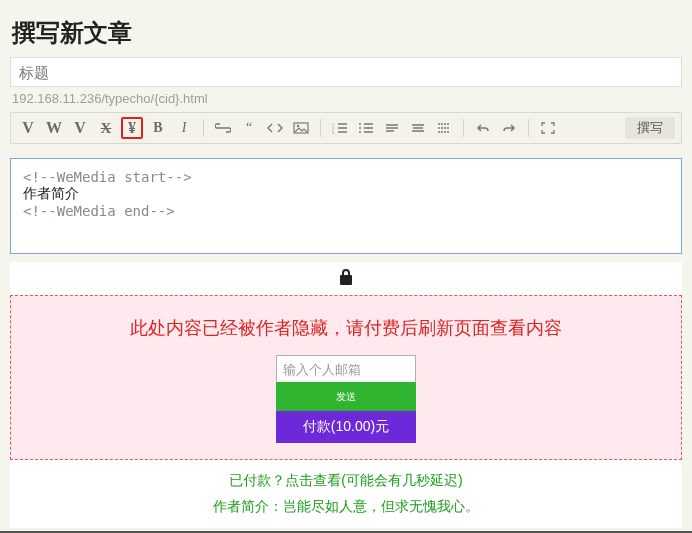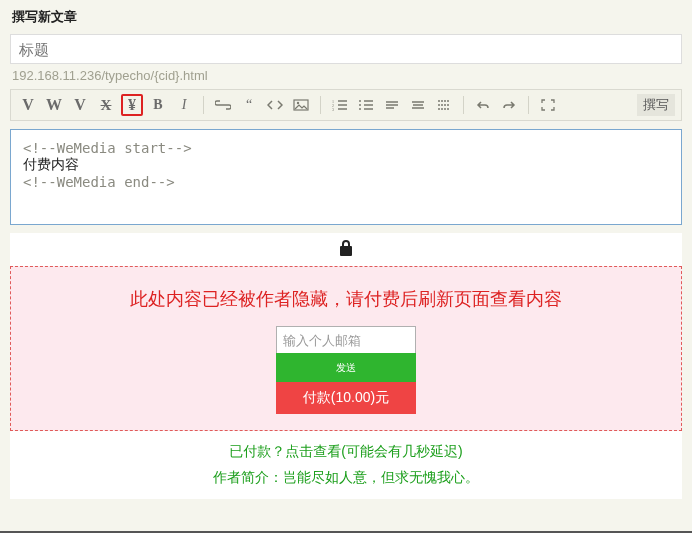--- a/index.html
+++ b/index.html
@@ -5,22 +5,22 @@
 * { box-sizing: border-box; margin: 0; padding: 0; }
 body {
   width: 692px; height: 533px;
   font-family: "Microsoft YaHei", Arial, sans-serif;
   background: #f5f5ed;
   overflow: hidden;
   position: relative;
   border-bottom: 2px solid #555;
 }
 .page-title {
-  font-size: 13px; font-weight: bold;
-  padding: 8px 12px 6px; color: #222;
+  font-size: 24px; font-weight: bold;
+  padding: 8px 12px 6px; color: #222; margin-top: 9px;
 }
 .title-input-wrap { padding: 2px 10px 2px 10px; }
 .title-input {
   width: 100%; height: 30px;
   border: 1px solid #ddd;
   background: #fff;
   padding: 14px 8px;
   font-size: 15px; color: #999;
 }
 .permalink {
@@ -50,25 +50,25 @@
 .tb-sep { width: 1px; height: 18px; background: #d3d3c8; margin: 0 4px; }
 .tb-btn svg { display: block; }
 .yen-highlight {
   border: 2px solid #d22;
   border-radius: 2px;
   padding: 0 2px;
 }
 .right-btn {
   margin-left: auto;
   background: #e5e5dc;
-  padding: 2px 6px;
+  padding: 2px 12px;
   font-size: 13px; color: #555;
 }
 .editor-area {
-  margin: 8px 10px 8px;
+  margin: 14px 10px 8px;
   border: 1px solid #7aa7cf;
   border-top: 1px solid #7aa7cf;
   background: #fff;
   padding: 10px 12px;
   height: 96px;
   font-family: Consolas, monospace;
   font-size: 14px; color: #222;
 }
 .editor-area .muted { color: #8a8a80; }
 .preview {
@@ -97,21 +97,21 @@
 .pay-input::placeholder { color: #999; }
 .pay-input, .pay-send, .pay-pay { margin-top: -1px; }
 .pay-send {
   width: 140px; height: 30px;
   background: #2fb52f; color: #fff;
   border: none; font-size: 10px;
   display: block;
 }
 .pay-pay {
   width: 140px; height: 32px;
-  background: #ef4444; color: #fff;
+  background: #6d28d9; color: #fff;
   border: none; font-size: 14px;
   display: block;
 }
 .paid-link { color: #1a9e1a; font-size: 14px; padding: 12px 0 6px; text-align: center; cursor: pointer; }
 .author-line { color: #1a9e1a; font-size: 14px; padding: 2px 0 12px; text-align: center; }
 </style>
 </head>
 <body>
 
 <div class="page-title">撰写新文章</div>
@@ -196,21 +196,21 @@
   <span class="tb-btn">
     <svg width="14" height="12" viewBox="0 0 14 12">
         <path fill="none" stroke="#7a7a70" stroke-width="1.3" d="M1 4V1h3M13 4V1h-3M1 8v3h3M13 8v3h-3"></path>
       </svg>
   </span>
   <span class="right-btn">撰写</span>
 </div>
 
 <div class="editor-area">
   <div class="muted">&lt;!--WeMedia start--&gt;</div>
-  <div>付费内容</div>
+  <div>作者简介</div>
   <div class="muted">&lt;!--WeMedia end--&gt;</div>
 </div>
 
 <div class="preview">
   <div class="lock-icon">
     <svg width="16" height="18" viewBox="0 0 16 18">
         <path fill="#222" d="M4 7V5a4 4 0 118 0v2h1a1 1 0 011 1v8a1 1 0 01-1 1H3a1 1 0 01-1-1V8a1 1 0 011-1h1zm2 0h4V5a2 2 0 10-4 0v2z"></path>
       </svg>
   </div>
   <div class="pay-box">

